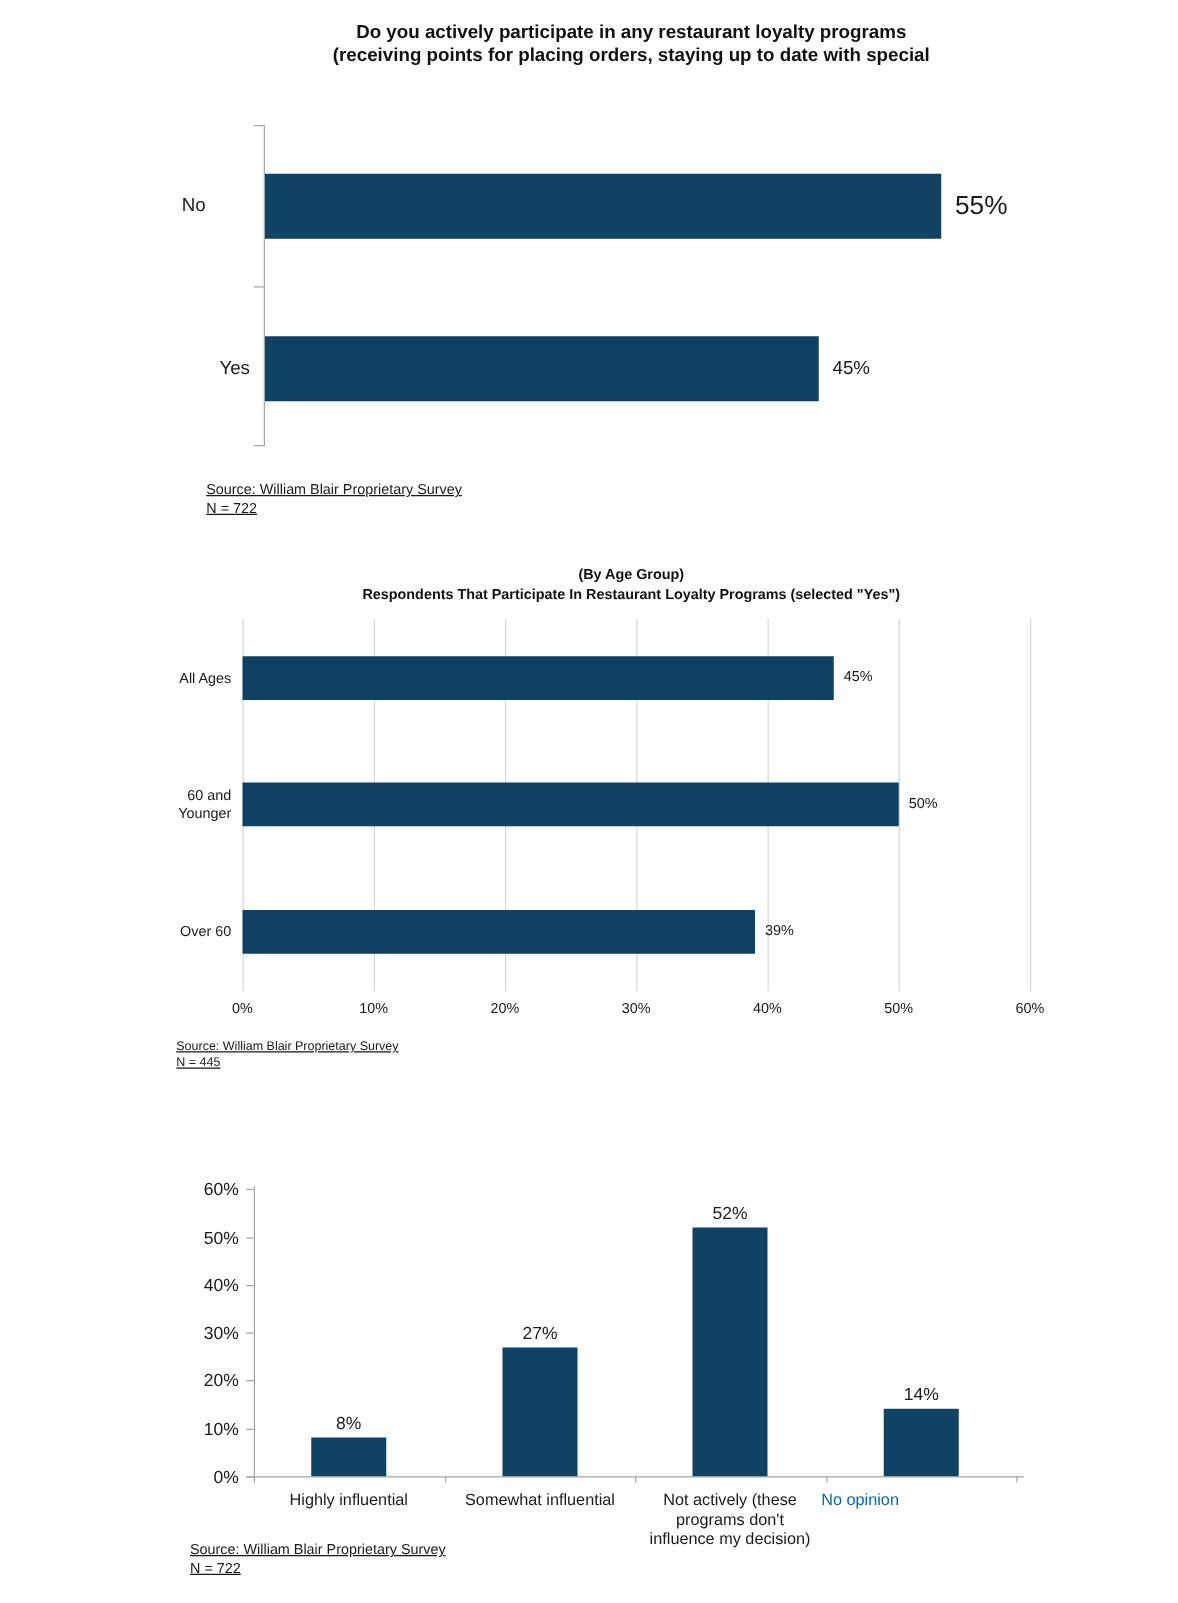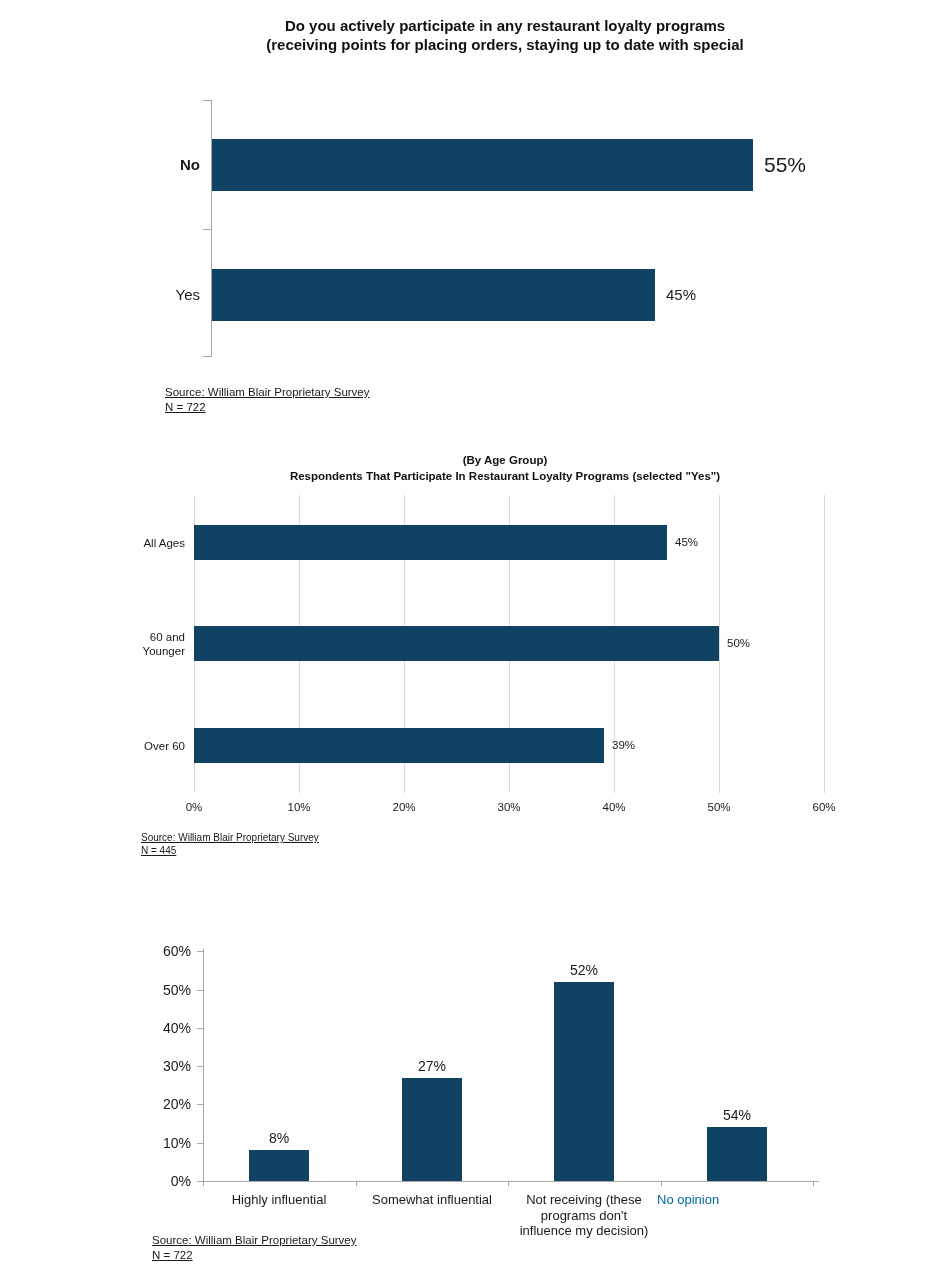--- a/index.html
+++ b/index.html
@@ -43,21 +43,21 @@
   <div class="chart-title title-1" id="title-1">
       <div>Do you actively participate in any restaurant loyalty programs</div>
       <div>(receiving points for placing orders, staying up to date with special</div>
     </div>
   <div class="plot" id="plot-1">
       <div class="abs" style="left: 211px; top: 100px; width: 1px; height: 257px; background: rgb(166, 166, 166);"></div>
       <div class="abs" style="left: 203px; top: 100px; width: 8px; height: 1px; background: rgb(166, 166, 166);"></div>
       <div class="abs" style="left: 203px; top: 229px; width: 8px; height: 1px; background: rgb(166, 166, 166);"></div>
       <div class="abs" style="left: 203px; top: 356px; width: 8px; height: 1px; background: rgb(166, 166, 166);"></div>
       <div class="abs" style="left: 212px; top: 139px; width: 541px; height: 52px; background: rgb(15, 66, 99);"></div>
-      <div class="abs" style="left: 110px; top: 156px; width: 90px; text-align: right; font-size: 15px; line-height: 18px; color: rgb(26, 26, 26); font-weight: bold;">No</div>
+      <div class="abs" style="left: 110px; top: 156px; width: 90px; text-align: center; font-size: 15px; line-height: 18px; color: rgb(26, 26, 26);">No</div>
       <div class="abs" style="left: 764px; top: 156px; font-size: 21px; line-height: 18px; color: rgb(26, 26, 26);">55%</div>
       <div class="abs" style="left: 212px; top: 269px; width: 443px; height: 52px; background: rgb(15, 66, 99);"></div>
       <div class="abs" style="left: 110px; top: 286px; width: 90px; text-align: right; font-size: 15px; line-height: 18px; color: rgb(26, 26, 26);">Yes</div>
       <div class="abs" style="left: 666px; top: 286px; font-size: 15px; line-height: 18px; color: rgb(26, 26, 26);">45%</div>
     </div>
   <div class="source-block source-1">
     <span>Source: William Blair Proprietary Survey</span>
     <span>N = 722</span>
   </div>
 
@@ -130,26 +130,26 @@
         <div>Highly influential</div>
       </div>
       <div class="abs" style="left: 402px; top: 1078px; width: 60px; height: 103px; background: rgb(15, 66, 99);"></div>
       <div class="abs" style="left: 402px; top: 1058px; width: 60px; text-align: center; font-size: 14px; color: rgb(26, 26, 26);">27%</div>
       <div class="abs" style="left: 352px; top: 1192px; width: 160px; text-align: center; font-size: 13px; line-height: 15.5px; color: rgb(26, 26, 26);">
         <div>Somewhat influential</div>
       </div>
       <div class="abs" style="left: 554px; top: 982px; width: 60px; height: 199px; background: rgb(15, 66, 99);"></div>
       <div class="abs" style="left: 554px; top: 962px; width: 60px; text-align: center; font-size: 14px; color: rgb(26, 26, 26);">52%</div>
       <div class="abs" style="left: 504px; top: 1192px; width: 160px; text-align: center; font-size: 13px; line-height: 15.5px; color: rgb(26, 26, 26);">
-        <div>Not receiving (these</div>
+        <div>Not actively (these</div>
         <div>programs don't</div>
         <div>influence my decision)</div>
       </div>
       <div class="abs" style="left: 707px; top: 1127px; width: 60px; height: 54px; background: rgb(15, 66, 99);"></div>
-      <div class="abs" style="left: 707px; top: 1107px; width: 60px; text-align: center; font-size: 14px; color: rgb(26, 26, 26);">54%</div>
+      <div class="abs" style="left: 707px; top: 1107px; width: 60px; text-align: center; font-size: 14px; color: rgb(26, 26, 26);">14%</div>
       <div class="abs" style="left: 657px; top: 1192px; width: 160px; font-size: 13px; line-height: 15.5px; color: #0369a1;">
         <div>No opinion</div>
       </div>
     </div>
   <div class="source-block source-3">
     <span>Source: William Blair Proprietary Survey</span>
     <span>N = 722</span>
   </div>
 
 </div>

